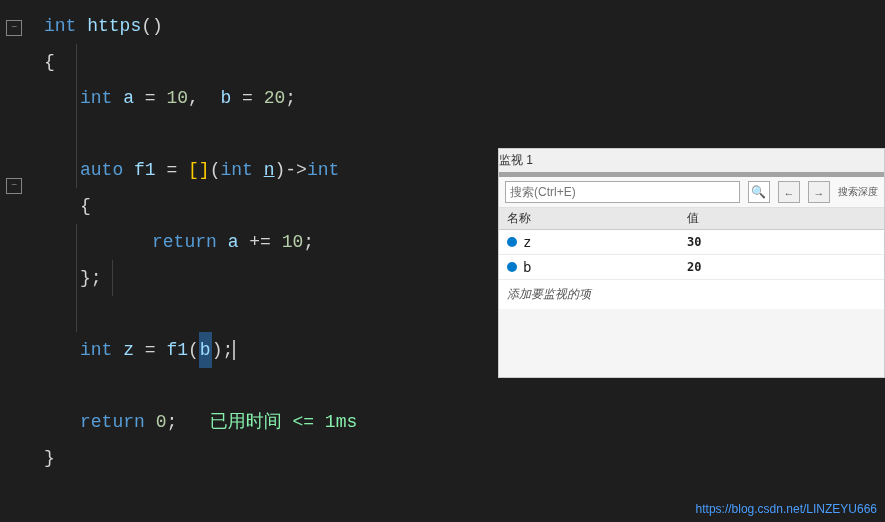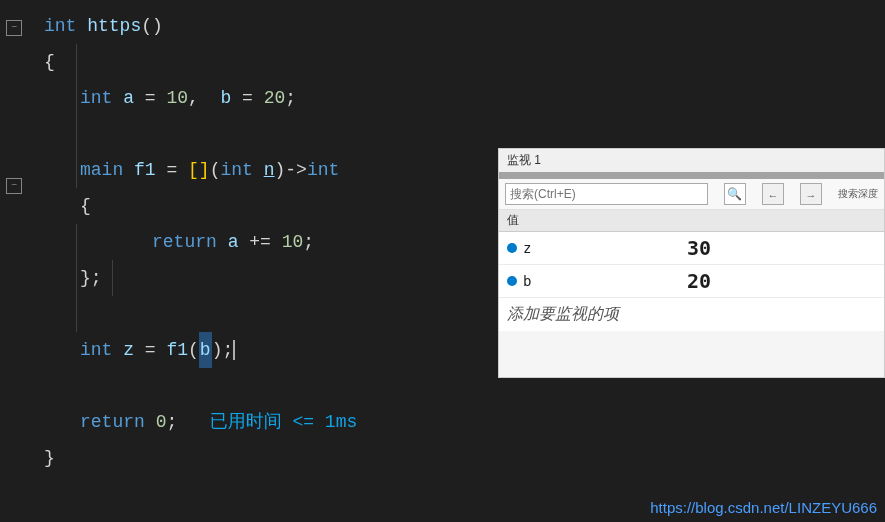--- a/index.html
+++ b/index.html
@@ -68,21 +68,21 @@
       padding-left: 16px;
     }
 
     .kw { color: #569cd6; } 
     .punct { color: #d4d4d4; }
     .num { color: #b5cea8; text-align: center; }
     .ident { color: #9cdcfe; }
     .op { color: #d4d4d4; }
     .lambda-bracket { color: #ffcc00; }
     .arrow { color: #d4d4d4; }
-    .comment-time { color: #0ea5e9; font-style: normal; }
+    .comment-time { color: #86efac; font-style: normal; }
 
     .highlight-b {
       background: #264f78;
       color: #9cdcfe;
       padding: 0 1px;
     }
 
     .cursor {
       display: inline-block;
       width: 2px;
@@ -102,34 +102,34 @@
       background: #f5f5f5;
       border: 1px solid #cccccc;
       font-family: 'Microsoft YaHei', 'SimSun', sans-serif;
       font-size: 13px;
       color: #1e1e1e;
       z-index: 10;
     }
 
     .watch-title-bar {
       background: #f0f0f0;
-      border-bottom: 7px solid #a3a3a3;
-      padding: 3px 8px;
+      border-bottom: 5px solid #a3a3a3;
+      padding: 3px 0;
       font-size: 12px;
       color: #333;
       font-family: 'Microsoft YaHei', sans-serif;
     }
 
     .watch-toolbar {
       display: flex;
       align-items: center;
       padding: 4px 6px;
       border-bottom: 1px solid #e0e0e0;
       background: #f8f8f8;
-      gap: 16px;
+      gap: 8px;
     }
 
     .watch-search {
       flex: 1;
       height: 22px;
       border: 1px solid #aaa;
       background: white;
       padding: 0 4px;
       font-size: 12px;
       font-family: 'Microsoft YaHei', sans-serif;
@@ -208,47 +208,47 @@
 
     .watch-var-name {
       width: 164px;
       font-size: 14px;
       font-family: 'Consolas', monospace;
       color: #1e1e1e;
     }
 
     .watch-var-value {
       flex: 1;
-      font-size: 20px;
+      font-size: 12px;
       font-family: 'Consolas', monospace;
       color: #1e1e1e;
       font-weight: bold;
     }
 
     .watch-add-row {
       display: flex;
       align-items: center;
       padding: 6px 8px;
       background: white;
       cursor: pointer;
     }
 
     .watch-add-text {
-      font-size: 16px;
+      font-size: 12px;
       font-family: 'Microsoft YaHei', sans-serif;
       color: #555;
       font-style: italic;
     }
 
     
     .watermark {
       position: absolute;
       bottom: 6px;
       right: 8px;
-      font-size: 15px;
+      font-size: 12px;
       color: #4a9eff;
       font-family: Arial, sans-serif;
       text-align: center;
     }
 
     
     .vline {
       position: absolute;
       width: 1px;
       background: #404040;
@@ -312,21 +312,21 @@
       <span class="punct">,  </span>
       <span class="ident">b</span>
       <span class="op"> = </span>
       <span class="num">20</span>
       <span class="punct">;</span>
     </div>
 
     <div class="line"></div>
 
     <div class="line" style="padding-left: 52px;">
-      <span class="kw">main</span>
+      <span class="kw">auto</span>
       <span> </span>
       <span class="ident">f1</span>
       <span class="op"> = </span>
       <span class="lambda-bracket">[]</span>
       <span class="punct">(</span>
       <span class="kw">int</span>
       <span> </span>
       <span class="ident" style="text-decoration: underline; cursor:text;">n</span>
       <span class="punct">)</span>
       <span class="arrow">-&gt;</span>
@@ -390,20 +390,21 @@
 
   <div class="watch-toolbar">
     <input class="watch-search" readonly="" placeholder="搜索(Ctrl+E)" style="">
     <div class="watch-search-icon">🔍</div>
     <div class="watch-nav-btn">←</div>
     <div class="watch-nav-btn">→</div>
     <span class="watch-search-depth">搜索深度</span>
   </div>
 
   <div class="watch-header">
+    <div class="watch-header-name">名称</div>
     <div class="watch-header-value">值</div>
   </div>
 
   <div class="watch-row">
     <div class="watch-dot"></div>
     <div class="watch-var-name">z</div>
     <div class="watch-var-value">30</div>
   </div>
 
   <div class="watch-row">

